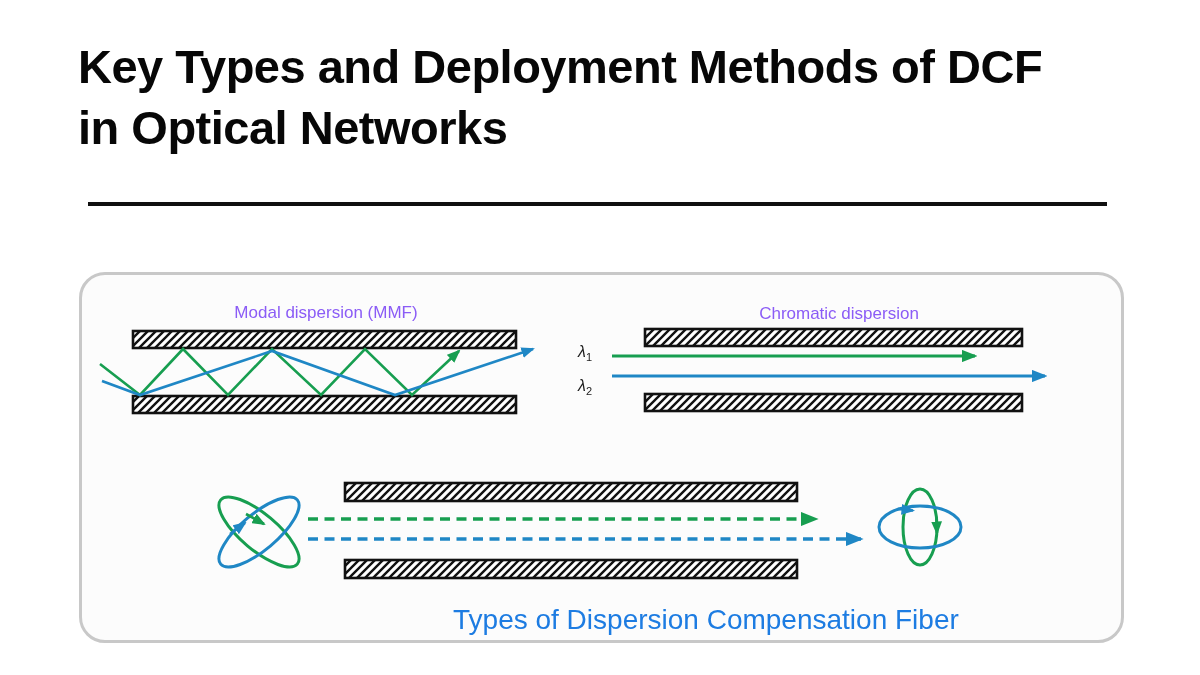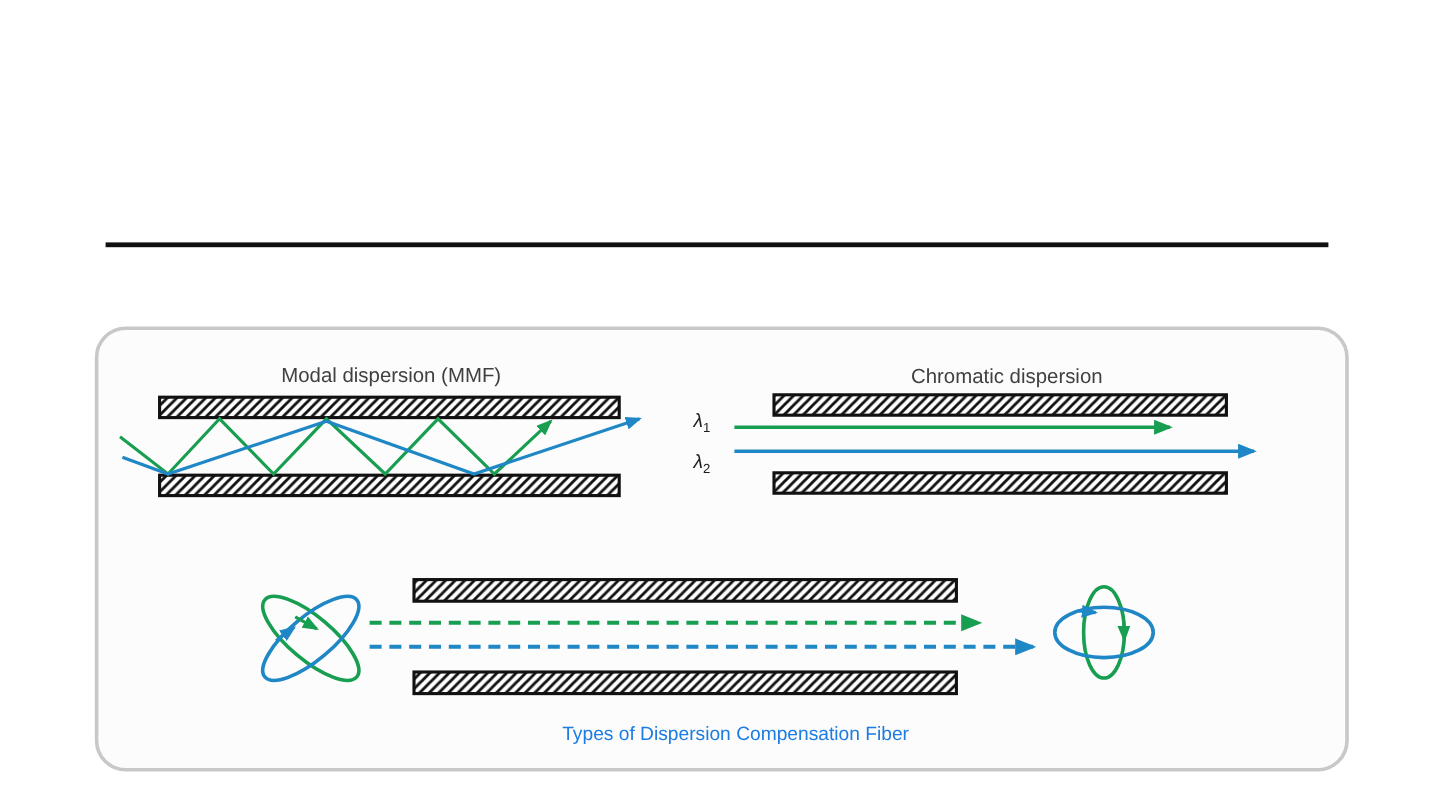--- a/index.html
+++ b/index.html
@@ -15,36 +15,40 @@
   .title-underline{
     position:absolute;left:88px;top:202px;width:1019px;height:4px;background:#101010;
   }
   .figure{
     position:absolute;left:79px;top:272px;width:1045px;height:371px;
     box-sizing:border-box;border:3px solid #c8c8c8;border-radius:26px;
     background:#fcfcfc;
   }
   .figure svg{position:absolute;left:0;top:0;}
   .diag-label{
-    position:absolute;font-size:17px;color:#404040;text-align:center;white-space:nowrap;
+    position:absolute;font-size:17px;color:#8b5cf6;text-align:center;white-space:nowrap;
   }
   .lambda-label{
     position:absolute;font-size:16px;font-style:italic;color:#1c1c1c;text-align:left;white-space:nowrap;
   }
   .lambda-label sub{font-size:11px;font-style:normal;}
   .caption{
     position:absolute;left:371px;top:329px;width:320px;
-    font-size:16px;text-align:center;white-space:nowrap;
+    font-size:28px;text-align:center;white-space:nowrap;
   }
 </style>
 </head>
 <body>
 
 <div class="stage">
 
+  <div class="page-title">
+    <div>Key Types and Deployment Methods of DCF</div>
+    <div>in Optical Networks</div>
+  </div>
 
   <div class="title-underline"></div>
 
   <div class="figure">
 
     <svg width="1039" height="365" viewBox="3 3 1039 365">
       <defs>
         <pattern id="hatch" patternUnits="userSpaceOnUse" width="8" height="8">
           <rect width="8" height="8" fill="#ffffff"></rect>
           <path d="M0,8 l8,-8 M-2,2 l4,-4 M6,10 l4,-4" stroke="#111111" stroke-width="2.4"></path>

